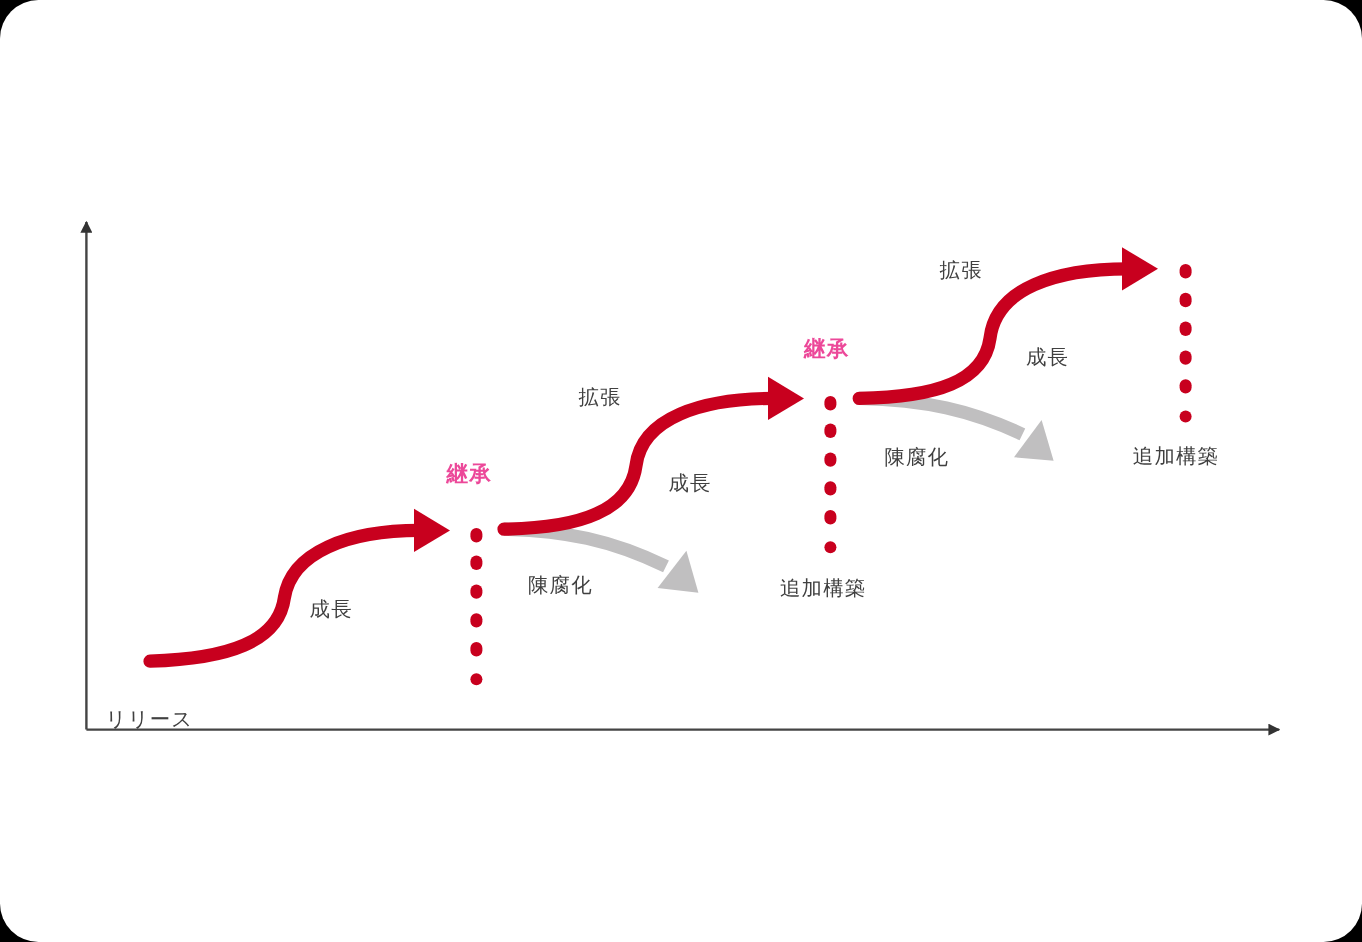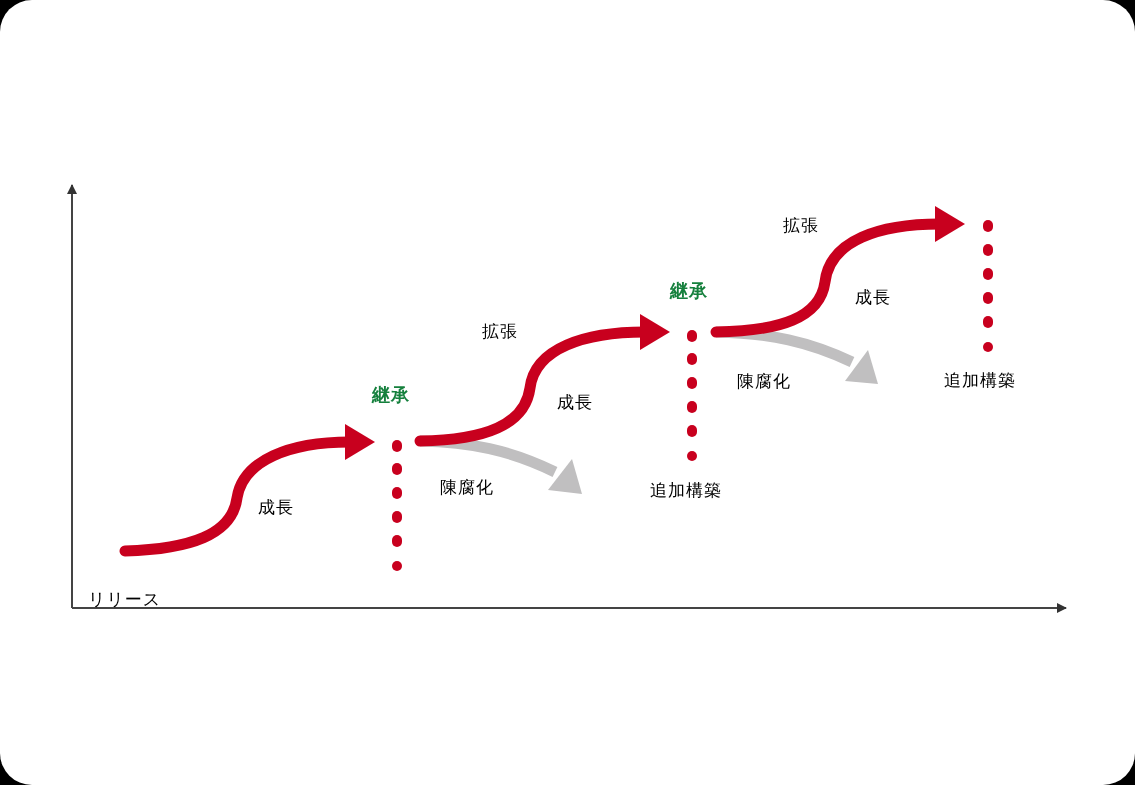--- a/index.html
+++ b/index.html
@@ -1,20 +1,20 @@
 <!DOCTYPE html>
 <html><head>
 <meta charset="utf-8">
 <style>
   html,body{margin:0;padding:0;background:#000;}
   body{width:1135px;height:785px;overflow:hidden;font-family:"DejaVu Sans","Liberation Sans",sans-serif;}
   .card{position:absolute;left:0;top:0;width:1135px;height:785px;background:#fff;border-radius:32px;}
   svg{position:absolute;left:0;top:0;}
-  .lbl{position:absolute;font-size:17px;color:#000000;white-space:nowrap;letter-spacing:1px;}
-  .lbl.red{color:#15803d;font-weight:bold;font-size:18px;}
+  .lbl{position:absolute;font-size:17px;color:#404040;white-space:nowrap;letter-spacing:1px;}
+  .lbl.red{color:#ec4899;font-weight:bold;font-size:18px;}
 </style>
 </head>
 <body>
 
 <div class="card">
   <svg width="1135" height="785">
     <defs>
       <marker id="ah" markerWidth="10" markerHeight="10" refX="9" refY="5" orient="auto" markerUnits="userSpaceOnUse">
         <path d="M0,0 L10,5 L0,10 z" fill="#333"></path>
       </marker>

